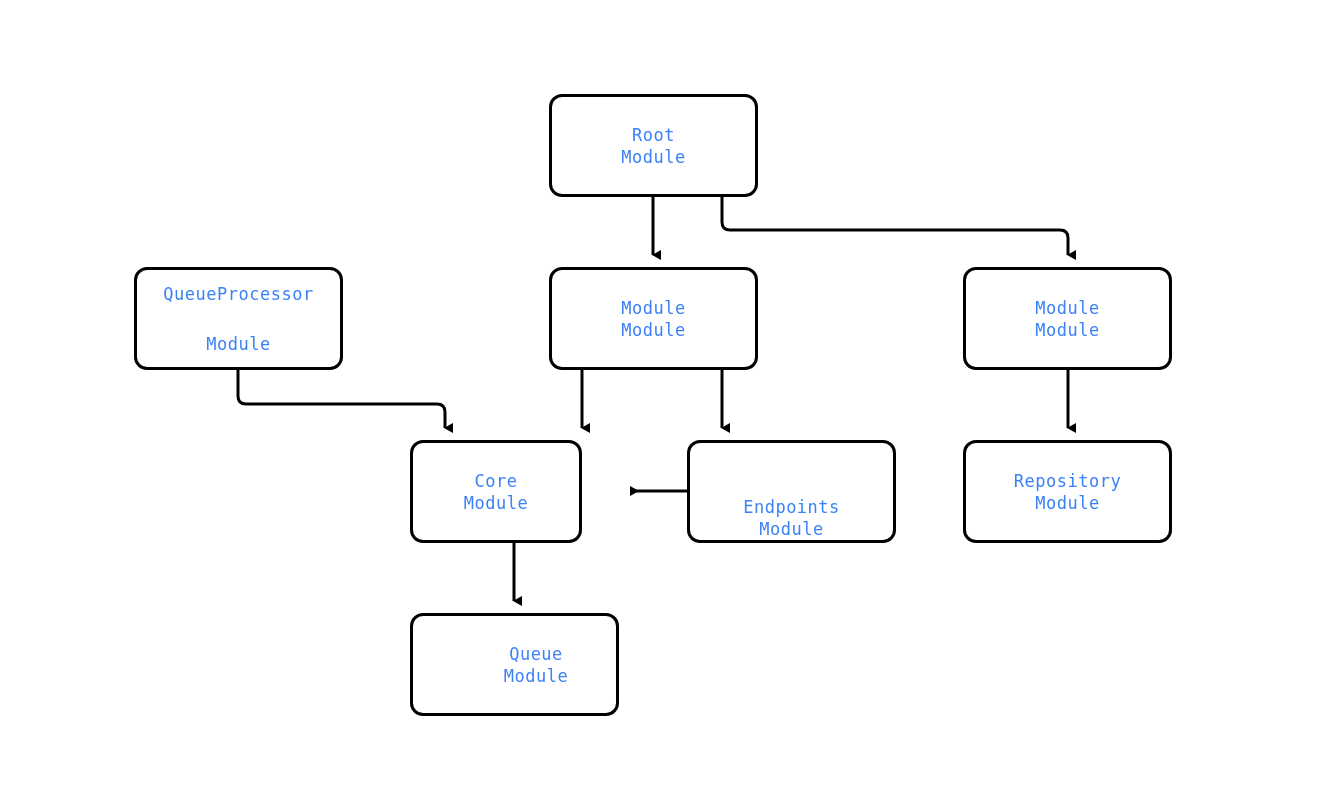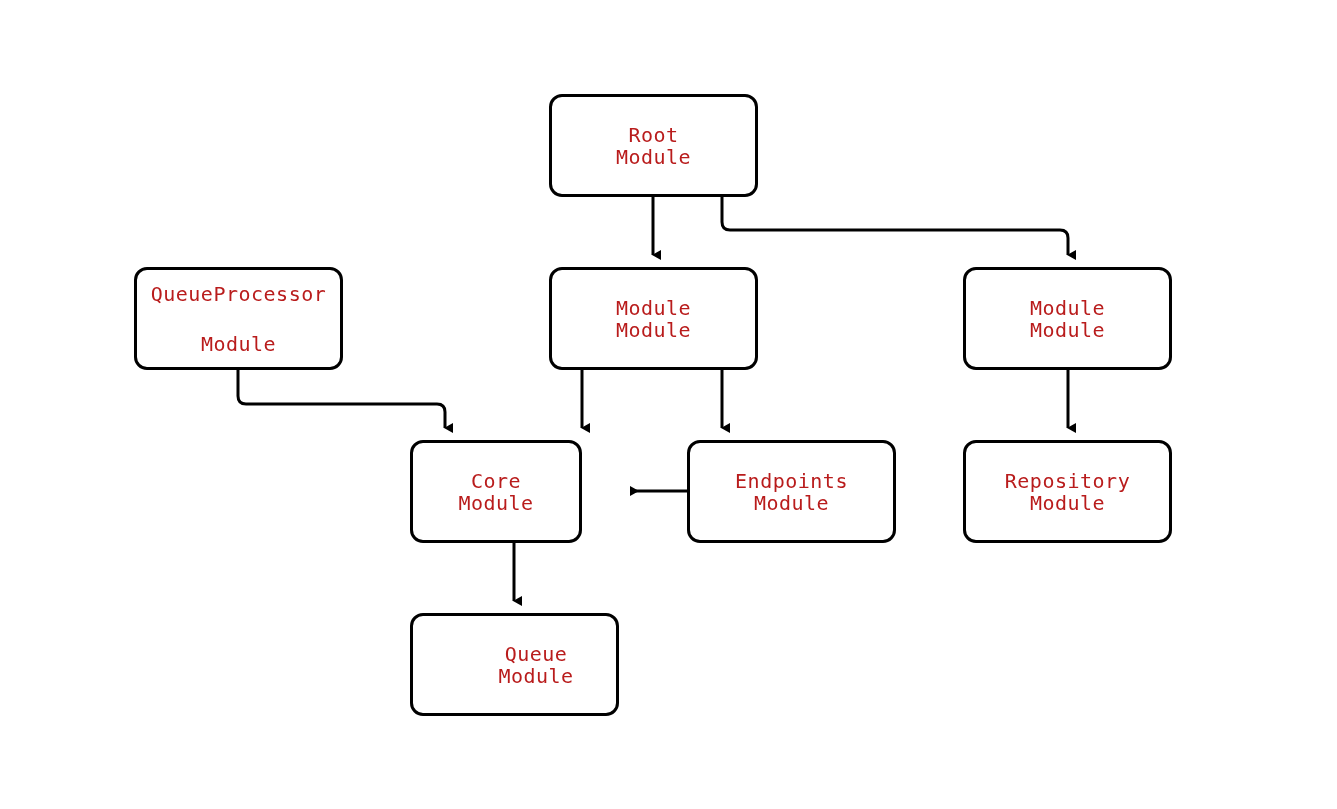--- a/index.html
+++ b/index.html
@@ -27,22 +27,22 @@
     position: absolute;
     box-sizing: border-box;
     border: 3px solid #000000;
     border-radius: 13px;
     background: #ffffff;
     display: flex;
     flex-direction: column;
     align-items: center;
     justify-content: center;
     text-align: center;
-    color: #b91c1c;
-    font-size: 20px;
+    color: #3b82f6;
+    font-size: 17px;
     line-height: 22px;
     letter-spacing: 0.5px;
   }
   .node .line { display: block; white-space: pre; }
 </style>
 </head>
 <body>
 
 <div id="canvas">
 
@@ -94,21 +94,21 @@
   <div class="node" style="left:963px; top:267px; width:209px; height:103px;">
     <span class="line">Module</span>
     <span class="line">Module</span>
   </div>
 
   <div class="node" style="left:410px; top:440px; width:172px; height:103px;">
     <span class="line">Core</span>
     <span class="line">Module</span>
   </div>
 
-  <div class="node" style="left:687px; top:440px; width:209px; height:103px;">
+  <div class="node" style="left:687px; top:440px; width:209px; height:103px;justify-content:flex-end;">
     <span class="line">Endpoints</span>
     <span class="line">Module</span>
   </div>
 
   <div class="node" style="left:963px; top:440px; width:209px; height:103px;">
     <span class="line">Repository</span>
     <span class="line">Module</span>
   </div>
 
   <div class="node" style="left:410px; top:613px; width:209px; height:103px;padding-left:43px;">

